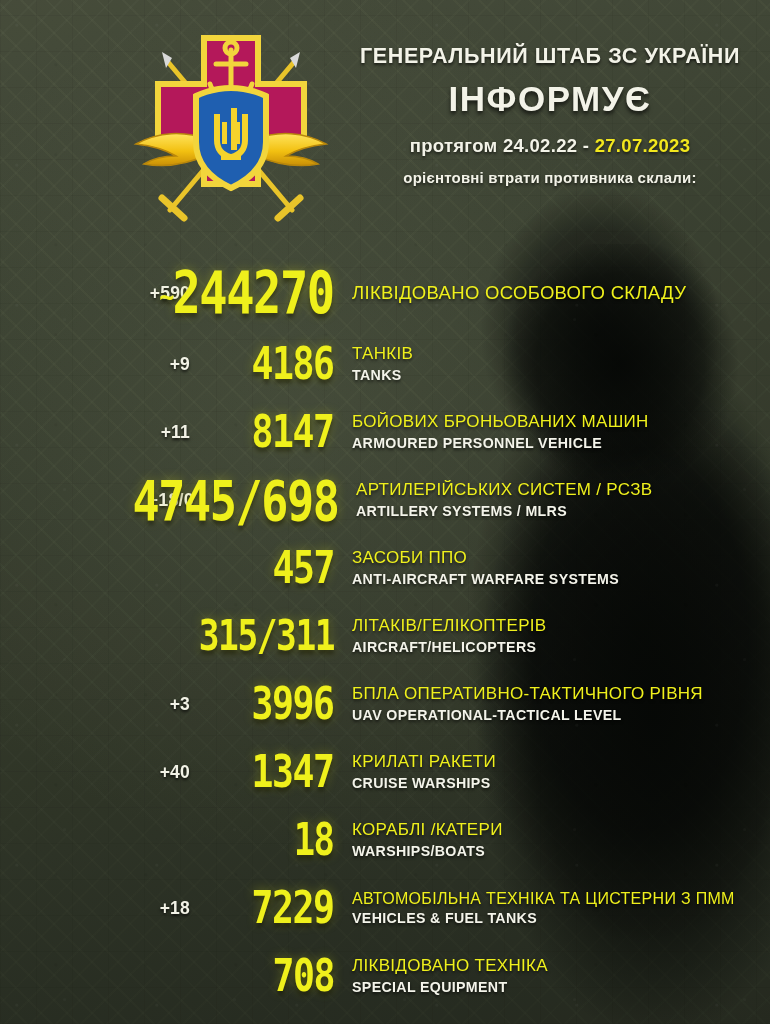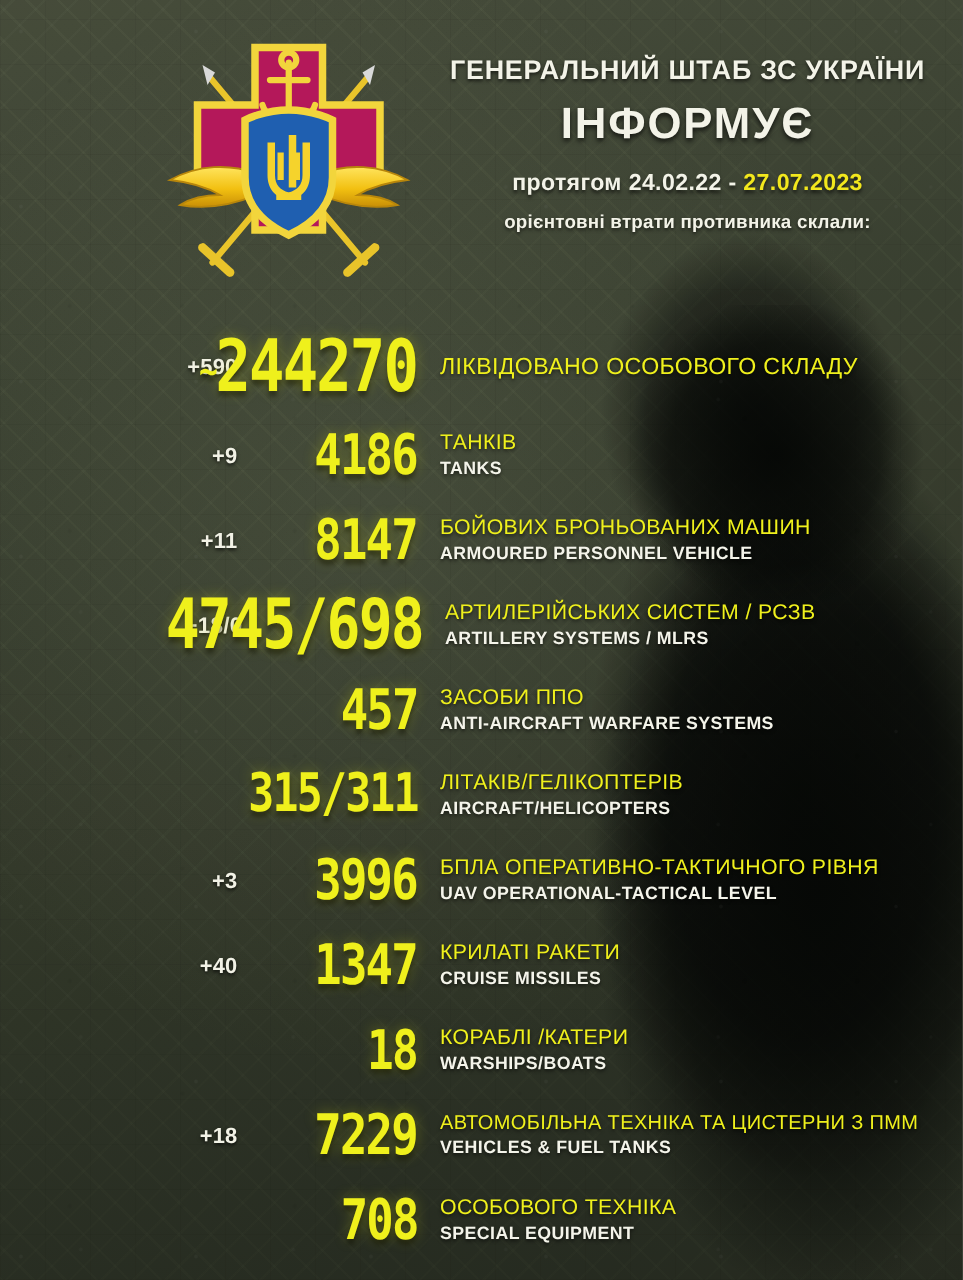--- a/index.html
+++ b/index.html
@@ -358,21 +358,21 @@
       </div>
     </div>
 
     <div class="row r7">
       <div class="delta">+40</div>
       <div class="numwrap">
         <div class="num">1347</div>
       </div>
       <div class="labels">
         <div class="label-ua">КРИЛАТІ РАКЕТИ</div>
-        <div class="label-en">CRUISE MISSILES</div>
+        <div class="label-en">CRUISE WARSHIPS</div>
       </div>
     </div>
 
     <div class="row r8">
       <div class="delta"></div>
       <div class="numwrap">
         <div class="num">18</div>
       </div>
       <div class="labels">
         <div class="label-ua">КОРАБЛІ /КАТЕРИ</div>
@@ -390,19 +390,19 @@
         <div class="label-en">VEHICLES  &amp; FUEL TANKS</div>
       </div>
     </div>
 
     <div class="row r10">
       <div class="delta"></div>
       <div class="numwrap">
         <div class="num">708</div>
       </div>
       <div class="labels">
-        <div class="label-ua">ОСОБОВОГО ТЕХНІКА</div>
+        <div class="label-ua">ЛІКВІДОВАНО ТЕХНІКА</div>
         <div class="label-en">SPECIAL EQUIPMENT</div>
       </div>
     </div>
 
   </div>
 </div>
 
 </body></html>

